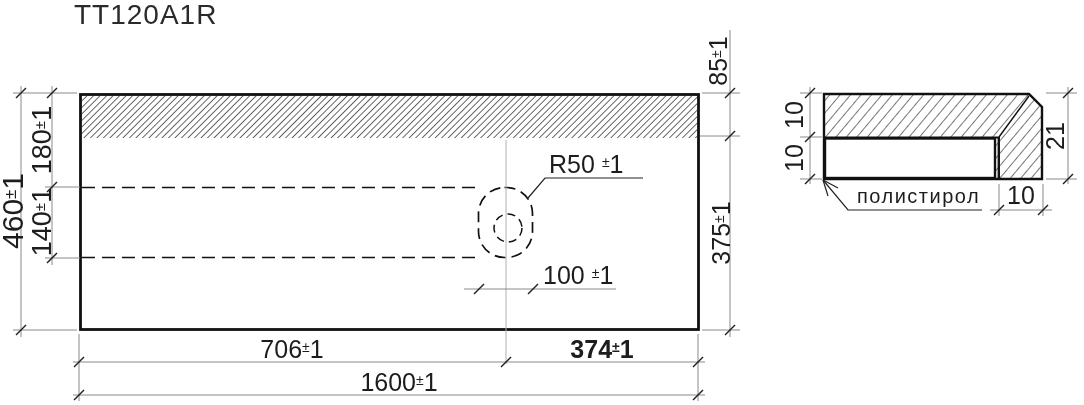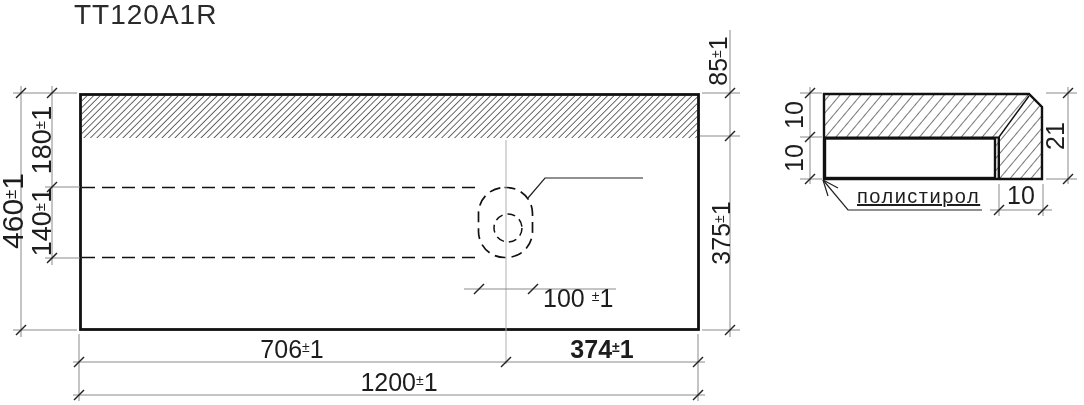--- a/index.html
+++ b/index.html
@@ -15,21 +15,21 @@
   .dim { font-size:25px; }
   .pm { font-size:0.56em; vertical-align:0.42em; }
   .gap { margin-left:7px; }
   .vert {
     text-align:center; transform:rotate(-90deg); transform-origin:center;
     width:120px; height:30px; line-height:30px;
   }
   .vnarrow { width:60px; }
   .cx { transform:translateX(-50%); }
   .title { font-size:28px; letter-spacing:1px; color:#2a2a2a; }
-  .material { font-size:20px; letter-spacing:1.5px;text-decoration:underline; }
+  .material { font-size:20px; letter-spacing:1.5px; }
   .f30 { font-size:30px; }
   .f27 { font-size:27px; }
 </style>
 </head>
 <body>
 
 <div id="stage">
 
   <svg class="linework" width="1084" height="405" viewBox="0 0 1084 405">
     <defs>
@@ -147,32 +147,35 @@
     <span>140</span><span class="pm">±</span><span>1</span>
   </div>
 
   <div class="lbl dim vert" style="left:656px; top:46px;">
     <span>85</span><span class="pm">±</span><span>1</span>
   </div>
   <div class="lbl dim vert" style="left:659px; top:218px;">
     <span>375</span><span class="pm">±</span><span>1</span>
   </div>
 
-  <div class="lbl dim" style="left:543px; top:263px;margin-top:23px;">
+  <div class="lbl dim" style="left:549px; top:152px;">
+    <span>R50</span><span class="pm gap">±</span><span>1</span>
+  </div>
+  <div class="lbl dim" style="left:543px; top:263px;">
     <span>100</span><span class="pm gap">±</span><span>1</span>
   </div>
 
   <div class="lbl dim cx" style="left:292px; top:337px;">
     <span>706</span><span class="pm">±</span><span>1</span>
   </div>
   <div class="lbl dim cx" style="left:602px; top:337px;font-weight:bold;">
     <span>374</span><span class="pm">±</span><span>1</span>
   </div>
   <div class="lbl dim cx" style="left:399px; top:370px;">
-    <span>1200</span><span class="pm">±</span><span>1</span>
+    <span>1600</span><span class="pm">±</span><span>1</span>
   </div>
 
   <div class="lbl dim vert vnarrow" style="left:764px; top:100px;">
     <span>10</span>
   </div>
   <div class="lbl dim vert vnarrow" style="left:764px; top:143px;">
     <span>10</span>
   </div>
   <div class="lbl dim vert vnarrow" style="left:1025px; top:121px;">
     <span>21</span>

